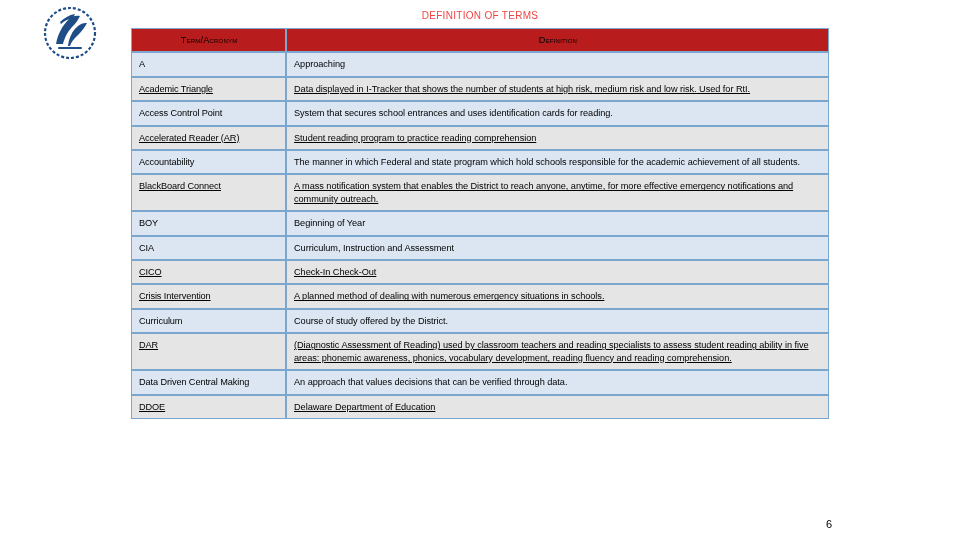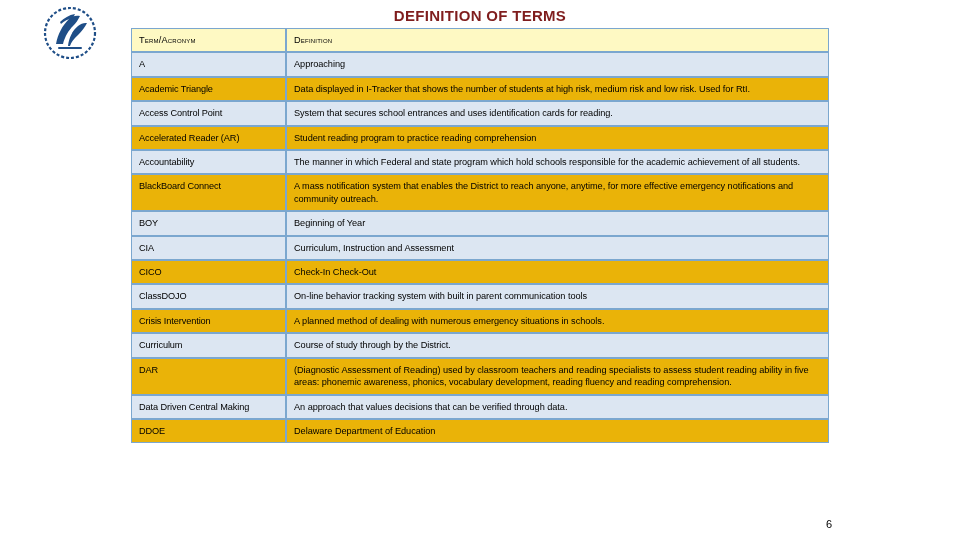--- a/index.html
+++ b/index.html
@@ -28,25 +28,25 @@
 
   
   #title-block {
     position: absolute;
     left: 132px;
     top: 7px;
     width: 696px;
     text-align: center;
   }
   #page-title {
-    font-size: 15px;
-    font-weight: bold;
+    font-size: 10px;
+    font-weight: normal;
     letter-spacing: 0.3px;
     line-height: 17px;
-    color: #7f1d1d;
+    color: #ef4444;
     white-space: nowrap;
   }
 
   
   #terms-table {
     position: absolute;
     left: 131px;
     top: 28px;
     width: 698px;
     border-collapse: separate;
@@ -59,42 +59,42 @@
     padding: 5px 6px 5px 7px;
     font-size: 9.2px;
     line-height: 12.4px;
     font-weight: normal;
   }
   col.c-term { width: 155px; }
   col.c-def  { width: 543px; }
 
   
   thead th {
-    background: #fef9c3;
-    text-align: left;
+    background: #b91c1c;
+    text-align: center;
     padding-top: 6px;
     padding-bottom: 6px;
     font-variant: small-caps;
     font-size: 11.5px;
     letter-spacing: 0.2px;
     font-weight: normal;
   }
 
   
   tbody td.term {
     font-weight: bold;
     font-size: 9.3px;
     letter-spacing: -0.1px;
   }
   tbody td.def {
     font-weight: normal;
     letter-spacing: -0.05px;
   }
   tbody tr.shade td { background: #DCE6F2; }
-  tbody tr.plain td { background: #eab308; }
+  tbody tr.plain td { background: #e5e5e5; text-decoration: underline; }
 
   
   #page-number {
     position: absolute;
     left: 826px;
     top: 518px;
     font-size: 11px;
     color: #000;
   }
 </style>
@@ -161,31 +161,27 @@
         <td class="def">Beginning of Year</td>
       </tr>
       <tr class="shade">
         <td class="term">CIA</td>
         <td class="def">Curriculum, Instruction and Assessment</td>
       </tr>
       <tr class="plain">
         <td class="term">CICO</td>
         <td class="def">Check-In Check-Out</td>
       </tr>
-      <tr class="shade">
-        <td class="term">ClassDOJO</td>
-        <td class="def">On-line behavior tracking system with built in parent communication tools</td>
-      </tr>
       <tr class="plain">
         <td class="term">Crisis Intervention</td>
         <td class="def">A planned method of dealing with numerous emergency situations in schools.</td>
       </tr>
       <tr class="shade">
         <td class="term">Curriculum</td>
-        <td class="def">Course of study through by the District.</td>
+        <td class="def">Course of study offered by the District.</td>
       </tr>
       <tr class="plain">
         <td class="term">DAR</td>
         <td class="def">(Diagnostic Assessment of Reading)  used by classroom teachers and reading specialists to assess student reading ability in five areas: phonemic awareness, phonics, vocabulary development, reading fluency and reading comprehension.</td>
       </tr>
       <tr class="shade">
         <td class="term">Data Driven Central Making</td>
         <td class="def">An approach that values decisions that can be verified through data.</td>
       </tr>
       <tr class="plain">

